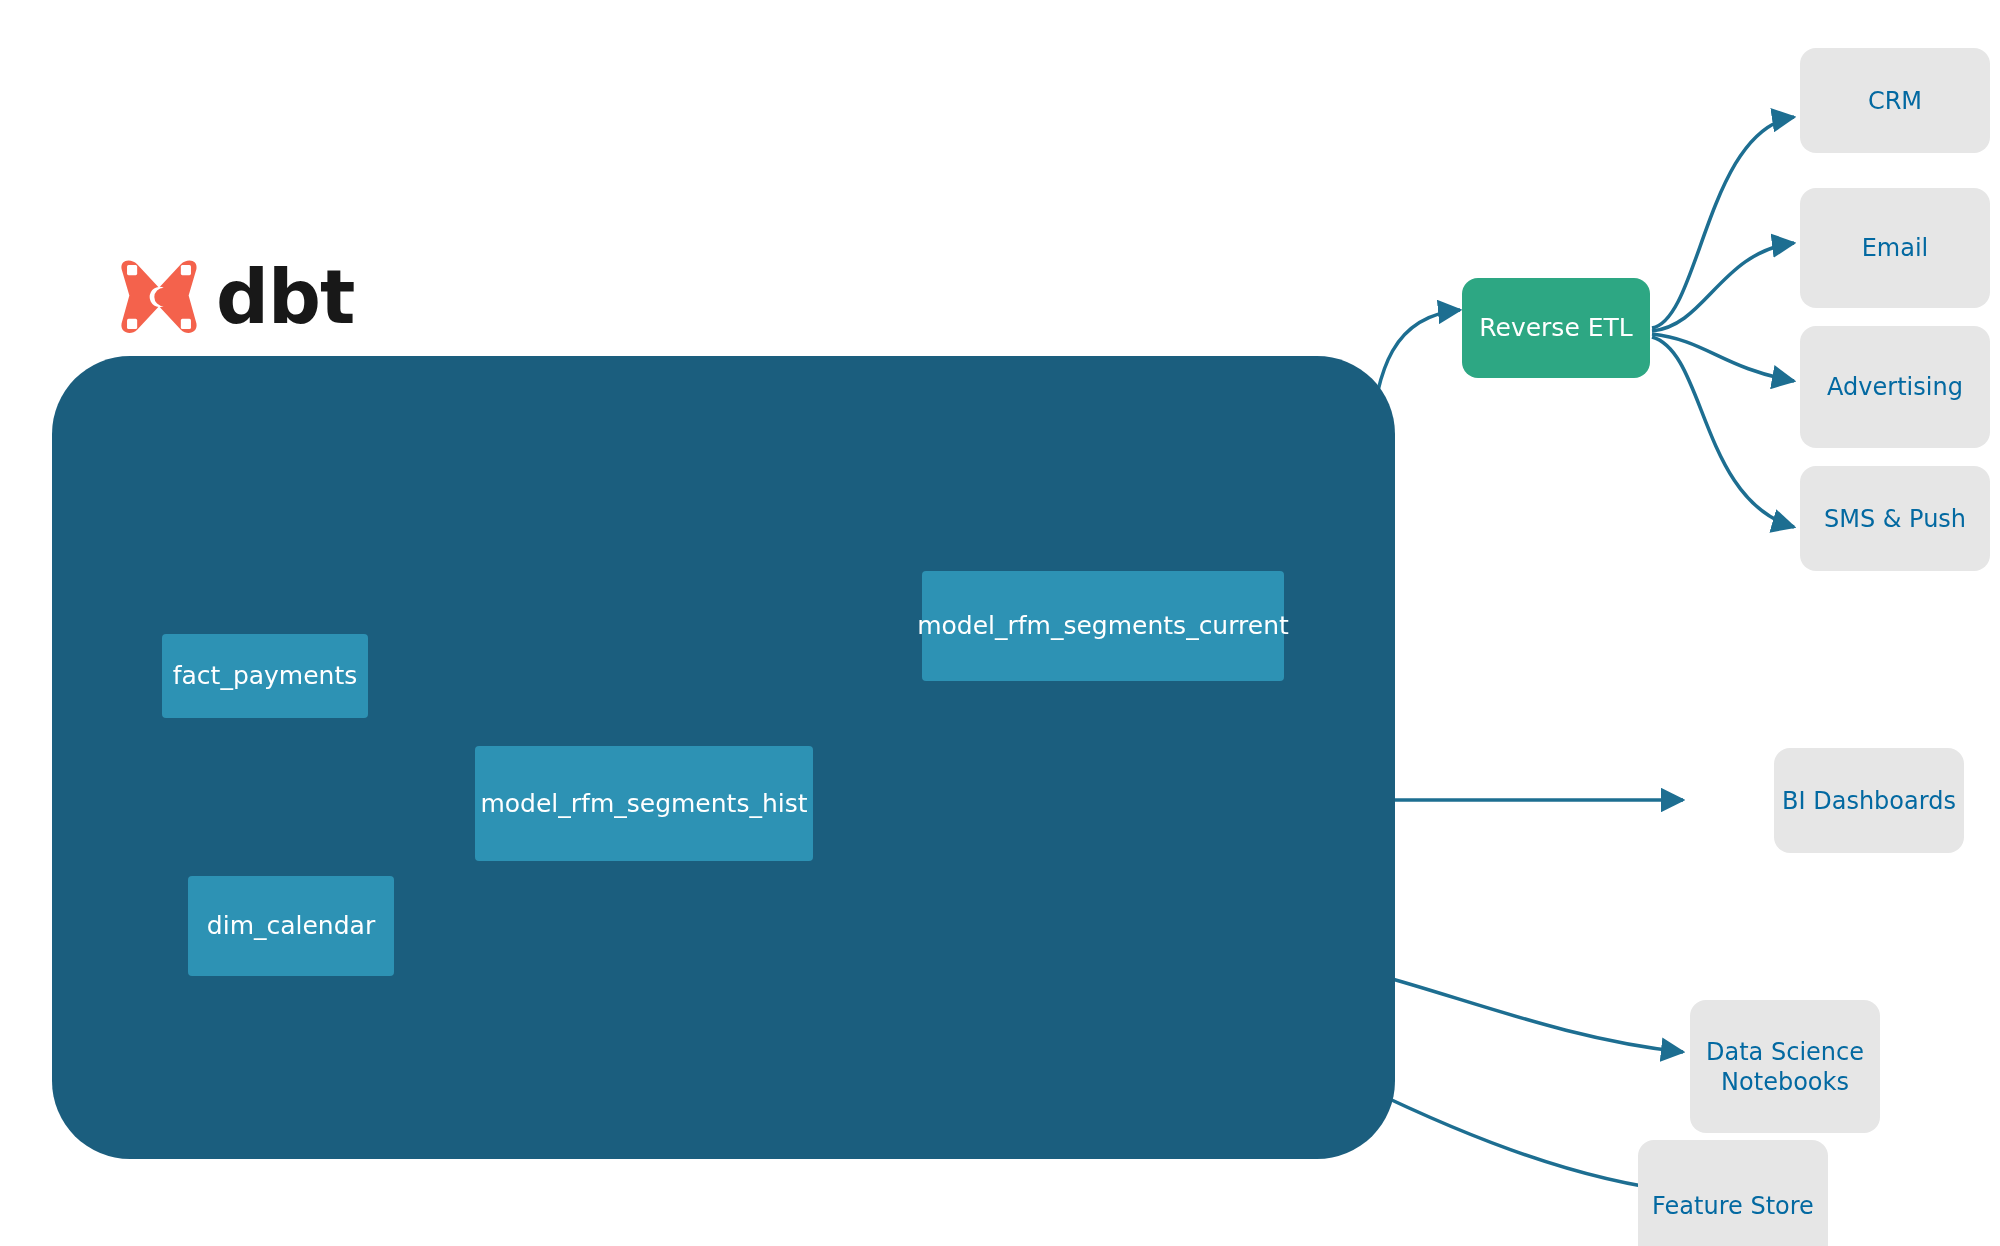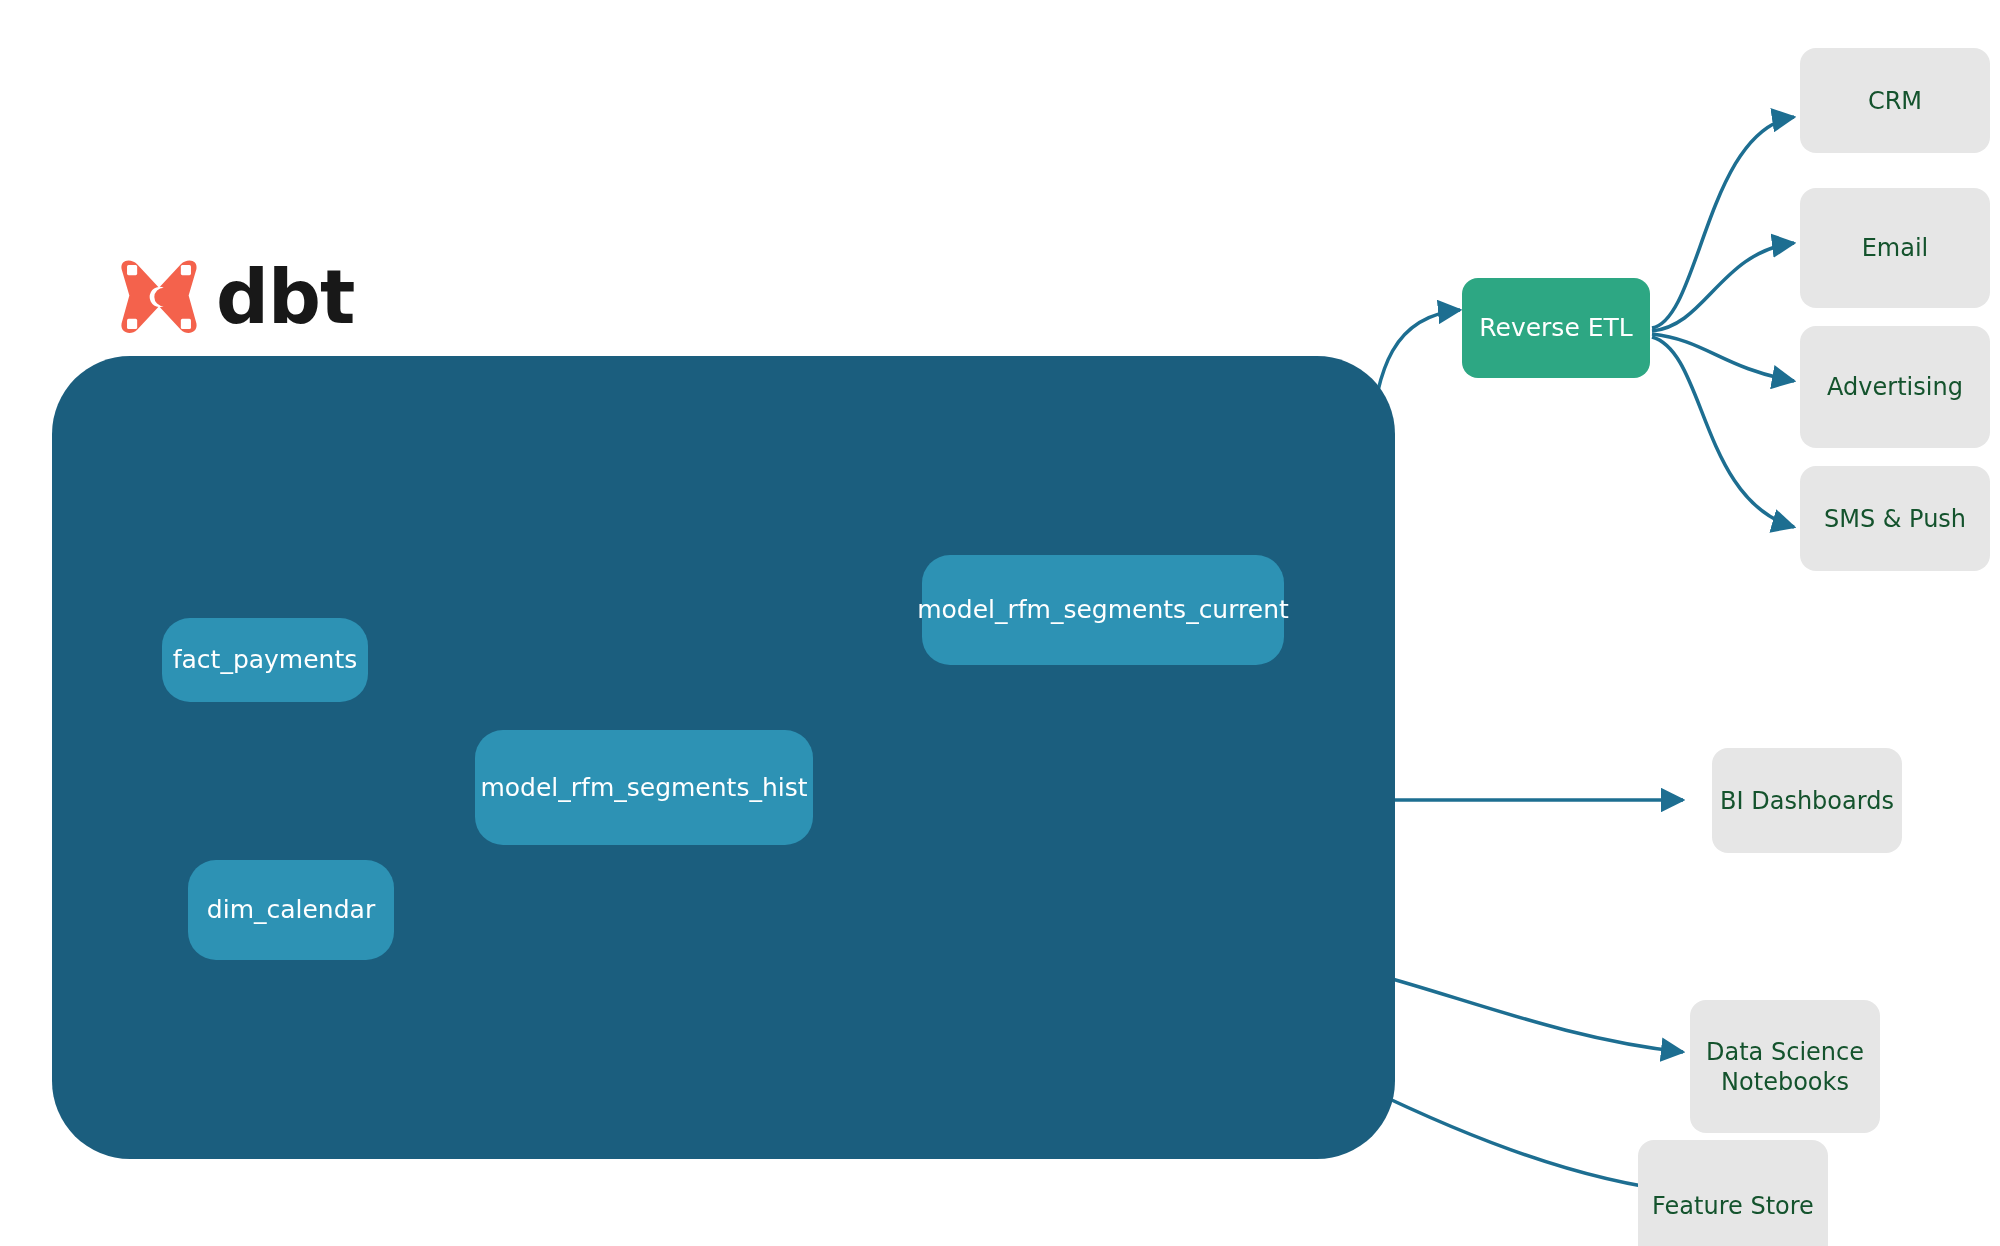--- a/index.html
+++ b/index.html
@@ -29,41 +29,42 @@
     background:#1b5e7e;border-radius:78px;
   }
 
   
   .node{
     position:absolute;display:flex;align-items:center;justify-content:center;
     text-align:center;box-sizing:border-box;
     color:#ffffff;font-size:25px;line-height:1.25;
   }
   .node.model{
-    background:#2d92b4;border-radius:28px;
+    background:#2d92b4;border-radius:4px;
     padding:4px 22px;
+    margin-top:16px;
   }
   .node.pipe{
     background:#2da783;border-radius:16px;color:#ffffff;font-size:25px;
   }
   .node.sink{
-    background:#e6e6e6;border-radius:16px;color:#14532d;font-size:24px;
+    background:#e6e6e6;border-radius:16px;color:#0369a1;font-size:24px;
   }
 
   #n-fact{left:162px;top:618px;width:206px;height:84px;}
   #n-dim{left:188px;top:860px;width:206px;height:100px;}
   #n-hist{left:475px;top:730px;width:338px;height:115px;}
   #n-current{left:922px;top:555px;width:362px;height:110px;}
   #n-retl{left:1462px;top:278px;width:188px;height:100px;}
 
   #s-crm{left:1800px;top:48px;width:190px;height:105px;}
   #s-email{left:1800px;top:188px;width:190px;height:120px;}
   #s-adv{left:1800px;top:326px;width:190px;height:122px;}
   #s-sms{left:1800px;top:466px;width:190px;height:105px;}
-  #s-bi{left:1712px;top:748px;width:190px;height:105px;}
+  #s-bi{left:1774px;top:748px;width:190px;height:105px;}
   #s-dsn{left:1690px;top:1000px;width:190px;height:133px;}
   #s-fs{left:1638px;top:1140px;width:190px;height:132px;}
 </style>
 </head>
 <body>
 
 <div id="stage">
 
   <svg class="edges" viewBox="0 0 2000 1246" xmlns="http://www.w3.org/2000/svg">
     <defs>

